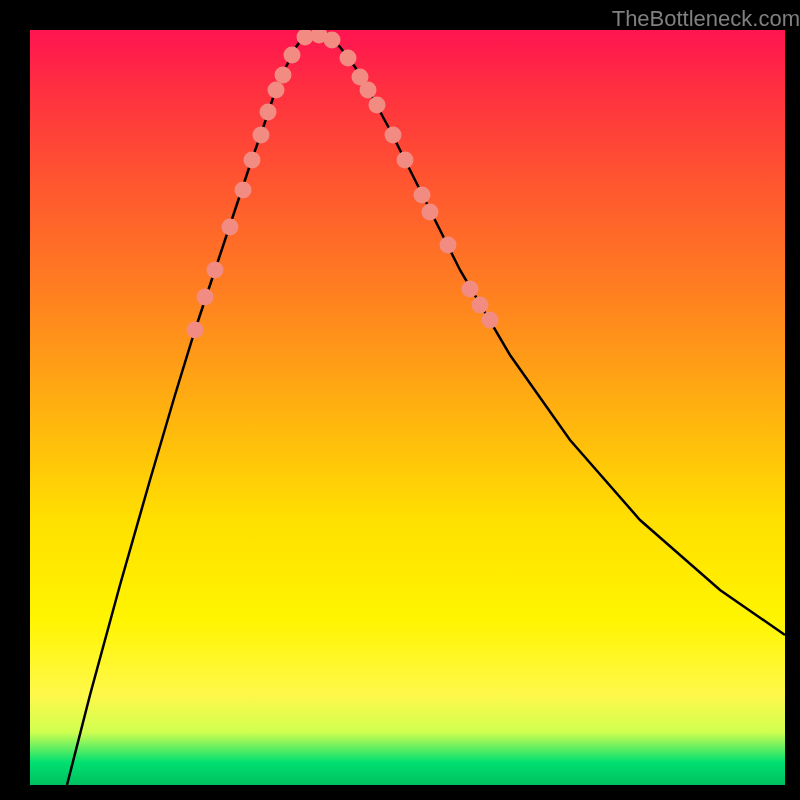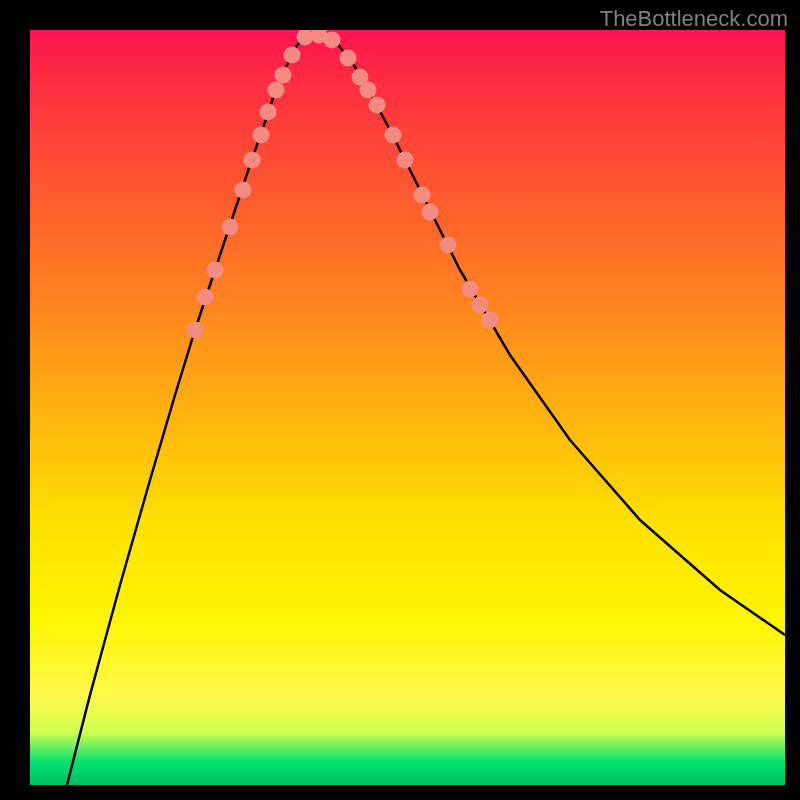--- a/index.html
+++ b/index.html
@@ -19,21 +19,21 @@
       #ffe000 65%,
       #fff500 78%,
       #fff84a 88%,
       #d0ff50 93%,
       #00e070 97%,
       #00c060 100%);
   }
   .watermark {
     position: absolute;
     top: 6px;
-    right: 12px;
+    right: 0;
     font-family: Arial, sans-serif;
     font-size: 22px;
     color: #808080;
     z-index: 10;
   }
   svg.curve {
     position: absolute;
     left: 30px;
     top: 30px;
     width: 755px;

